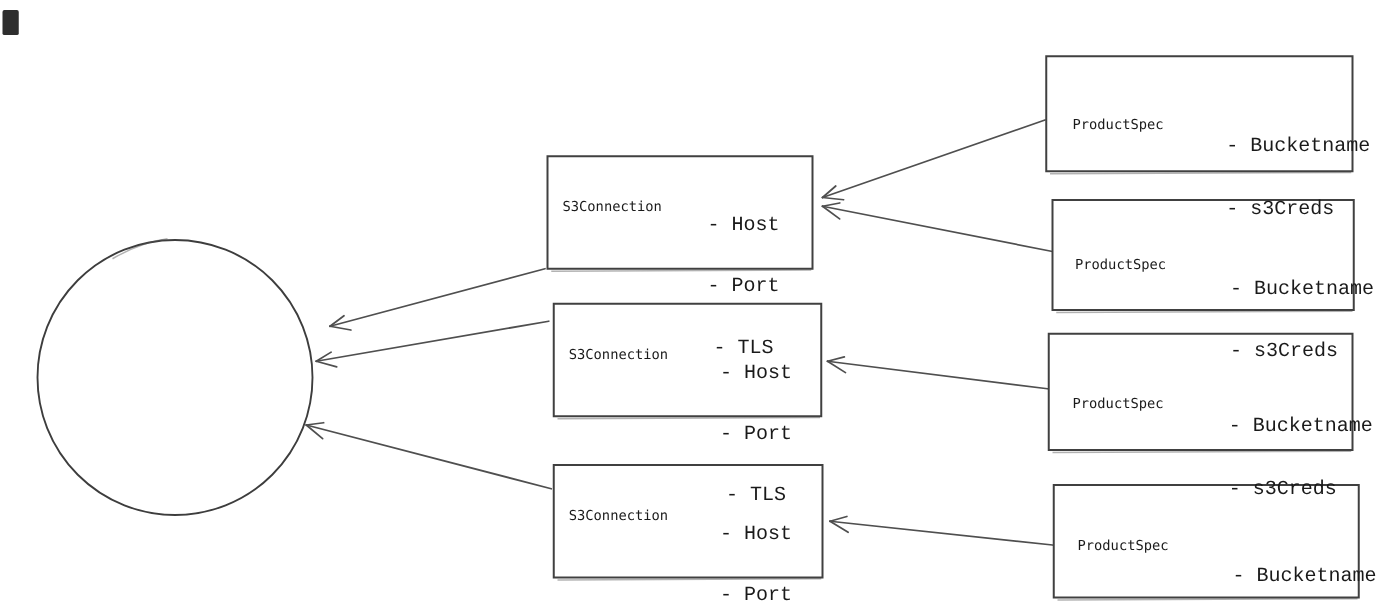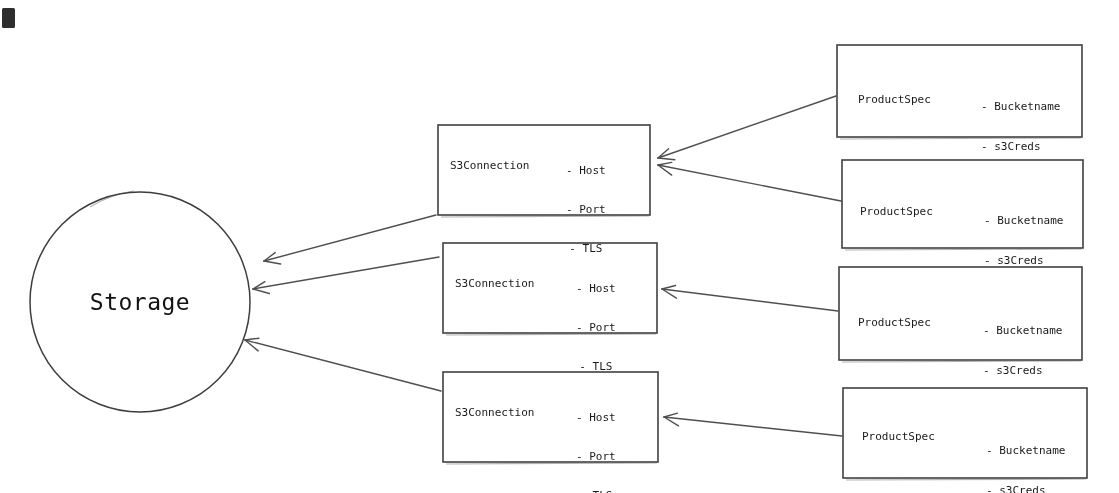--- a/index.html
+++ b/index.html
@@ -15,21 +15,21 @@
   .circleShape{fill:#ffffff;stroke:#3d3d3d;stroke-width:1.5;}
   .sketch{fill:none;stroke:#555555;stroke-width:1.2;opacity:.45;}
   .arrowline{stroke:#4f4f4f;stroke-width:1.4;fill:none;stroke-linecap:round;}
   .cornermark{fill:#2e2e2e;}
   .lbl{
     position:absolute;
     color:#1a1a1a;
     white-space:pre;
   }
   .node-title{font-size:11px;margin-top:29px;}
-  .attr-list{font-size:11px;}
+  .attr-list{font-size:16px;font-family:Liberation Mono, monospace;}
   .attr-s3 .attr-row{line-height:13px;text-align:center;}
   .attr-ps .attr-row{line-height:14px;}
   .storage-lbl{
     position:absolute;left:30px;top:192px;width:220px;height:220px;
     display:flex;align-items:center;justify-content:center;
     font-size:23px;color:#111111;letter-spacing:.5px;
   }
 </style>
 </head>
 <body>
@@ -77,21 +77,20 @@
       <line x1="664" y1="417" x2="678.5" y2="425.8" class="arrowline"></line>
       <line x1="664" y1="417" x2="677.5" y2="413.2" class="arrowline"></line>
       <line x1="264" y1="261" x2="280.7" y2="264.0" class="arrowline"></line>
       <line x1="264" y1="261" x2="275.2" y2="252.6" class="arrowline"></line>
       <line x1="253" y1="289" x2="269.4" y2="293.5" class="arrowline"></line>
       <line x1="253" y1="289" x2="264.9" y2="281.7" class="arrowline"></line>
       <line x1="245" y1="340" x2="258.1" y2="350.9" class="arrowline"></line>
       <line x1="245" y1="340" x2="258.9" y2="338.2" class="arrowline"></line>
     </svg>
 
-  <div class="storage-lbl">Storage</div>
 
   <div class="lbl node-title" style="left:450px;top:130px;">S3Connection</div>
   <div class="lbl attr-list attr-s3" style="left:566px;top:138px;">
     <div class="attr-row">- Host</div>
     <div class="attr-row">- Port</div>
     <div class="attr-row">- TLS</div>
   </div>
 
   <div class="lbl node-title" style="left:455px;top:248px;">S3Connection</div>
   <div class="lbl attr-list attr-s3" style="left:576px;top:256px;">

